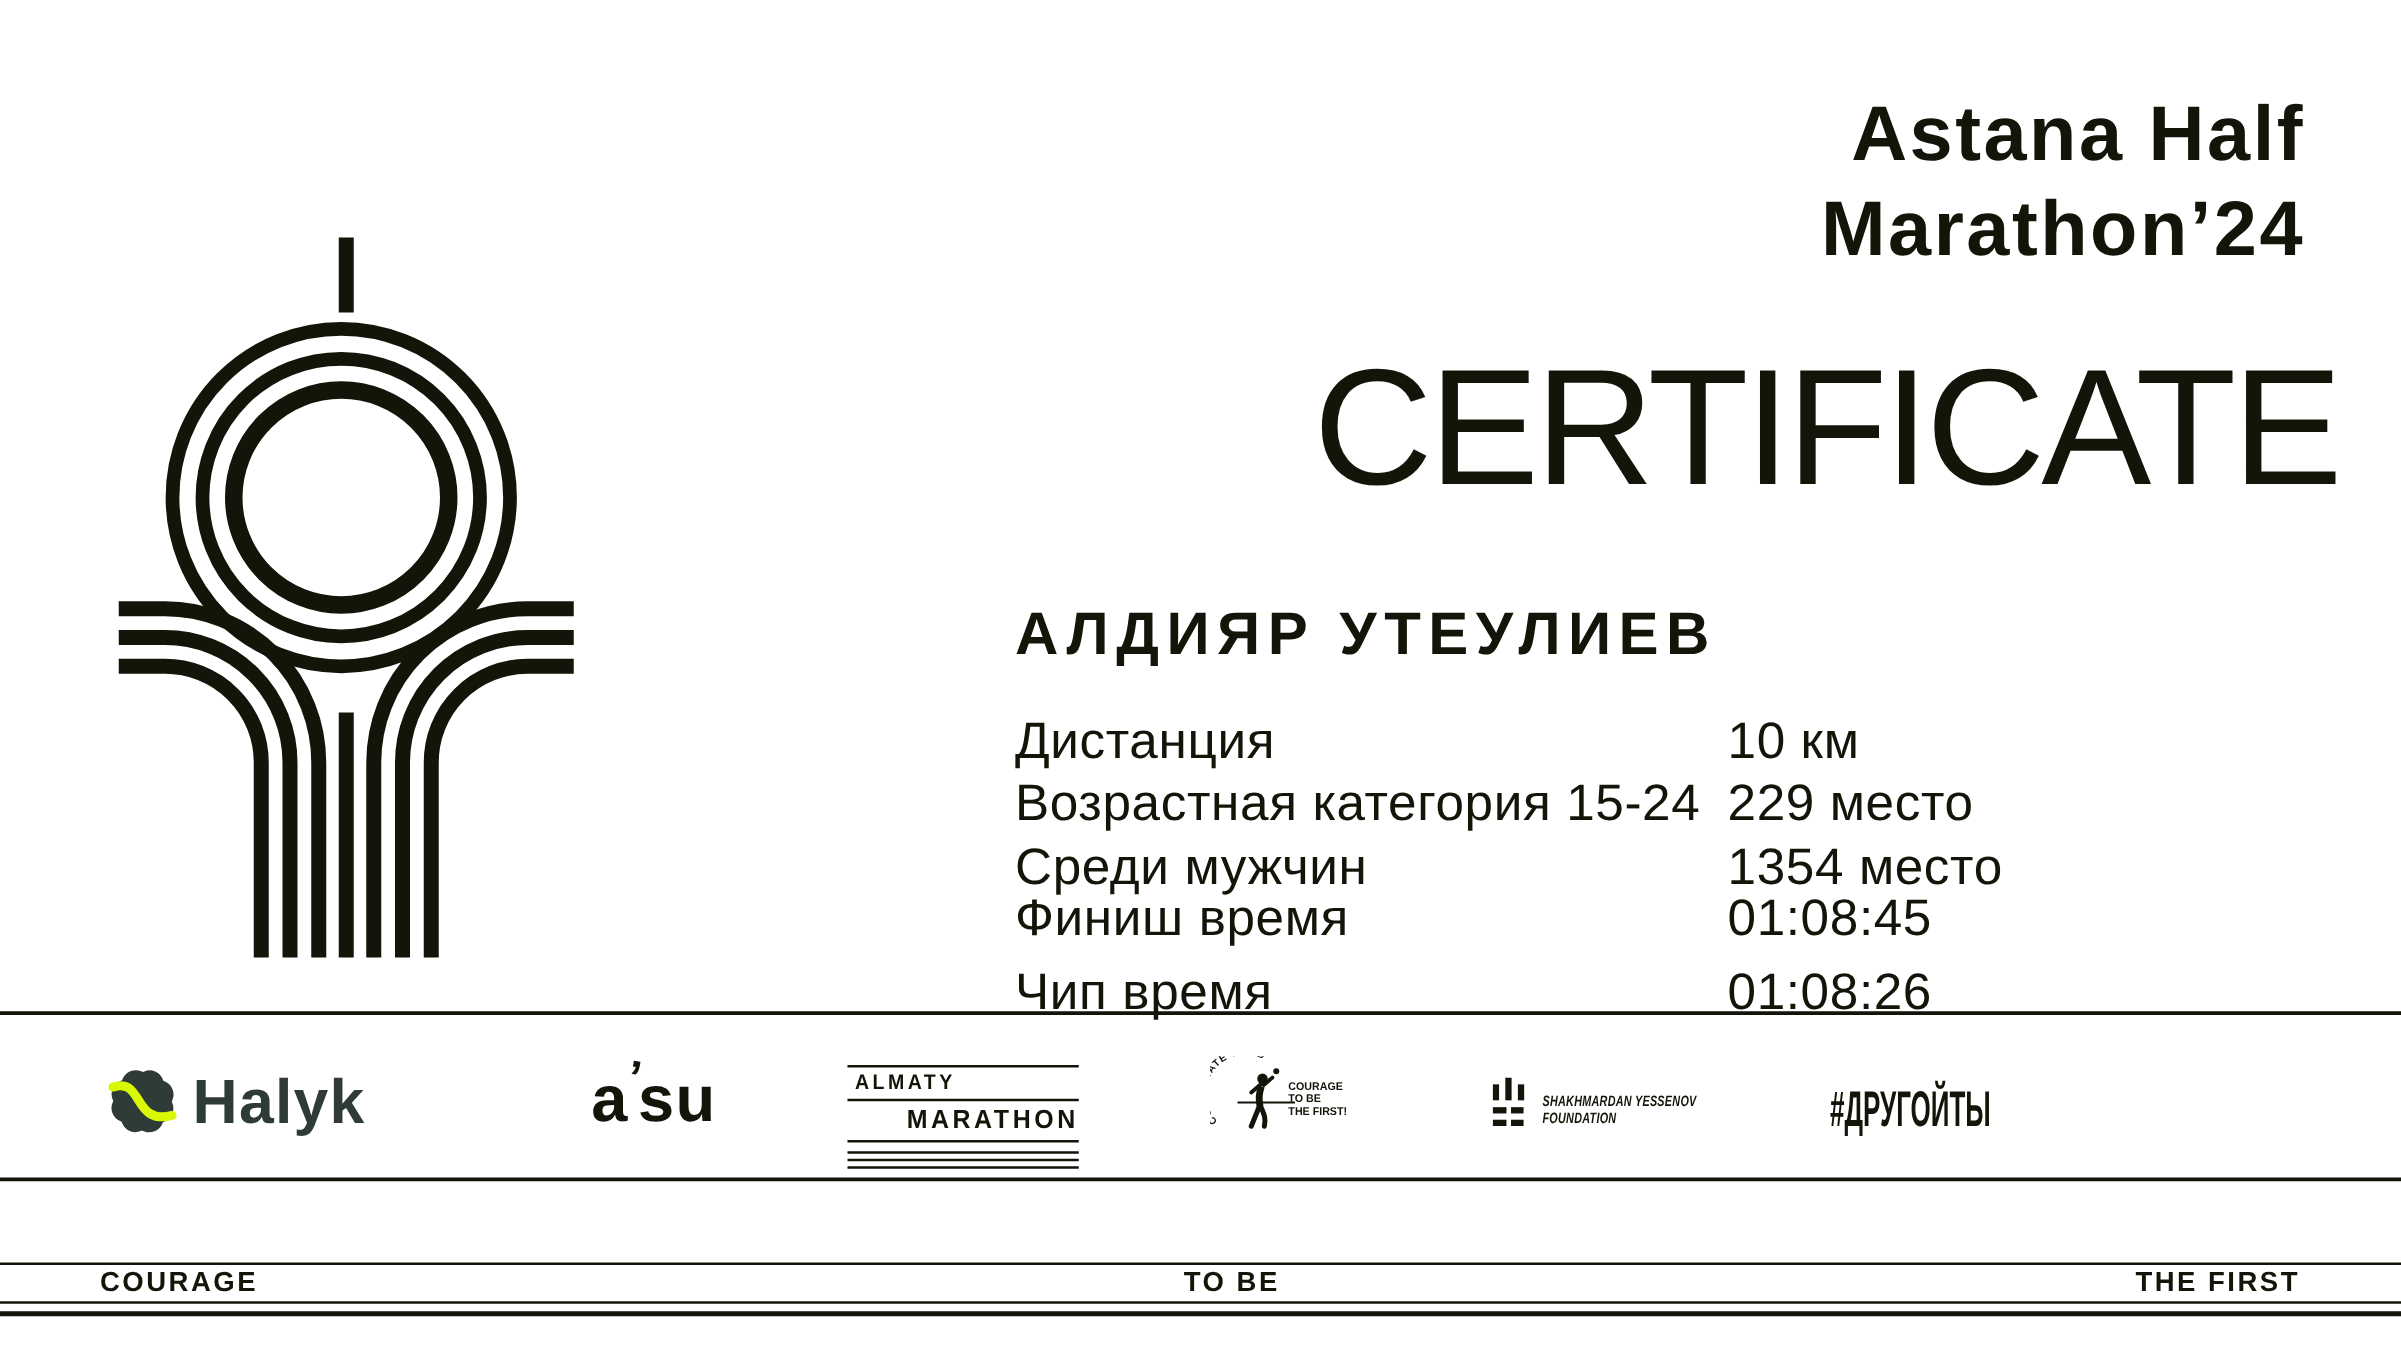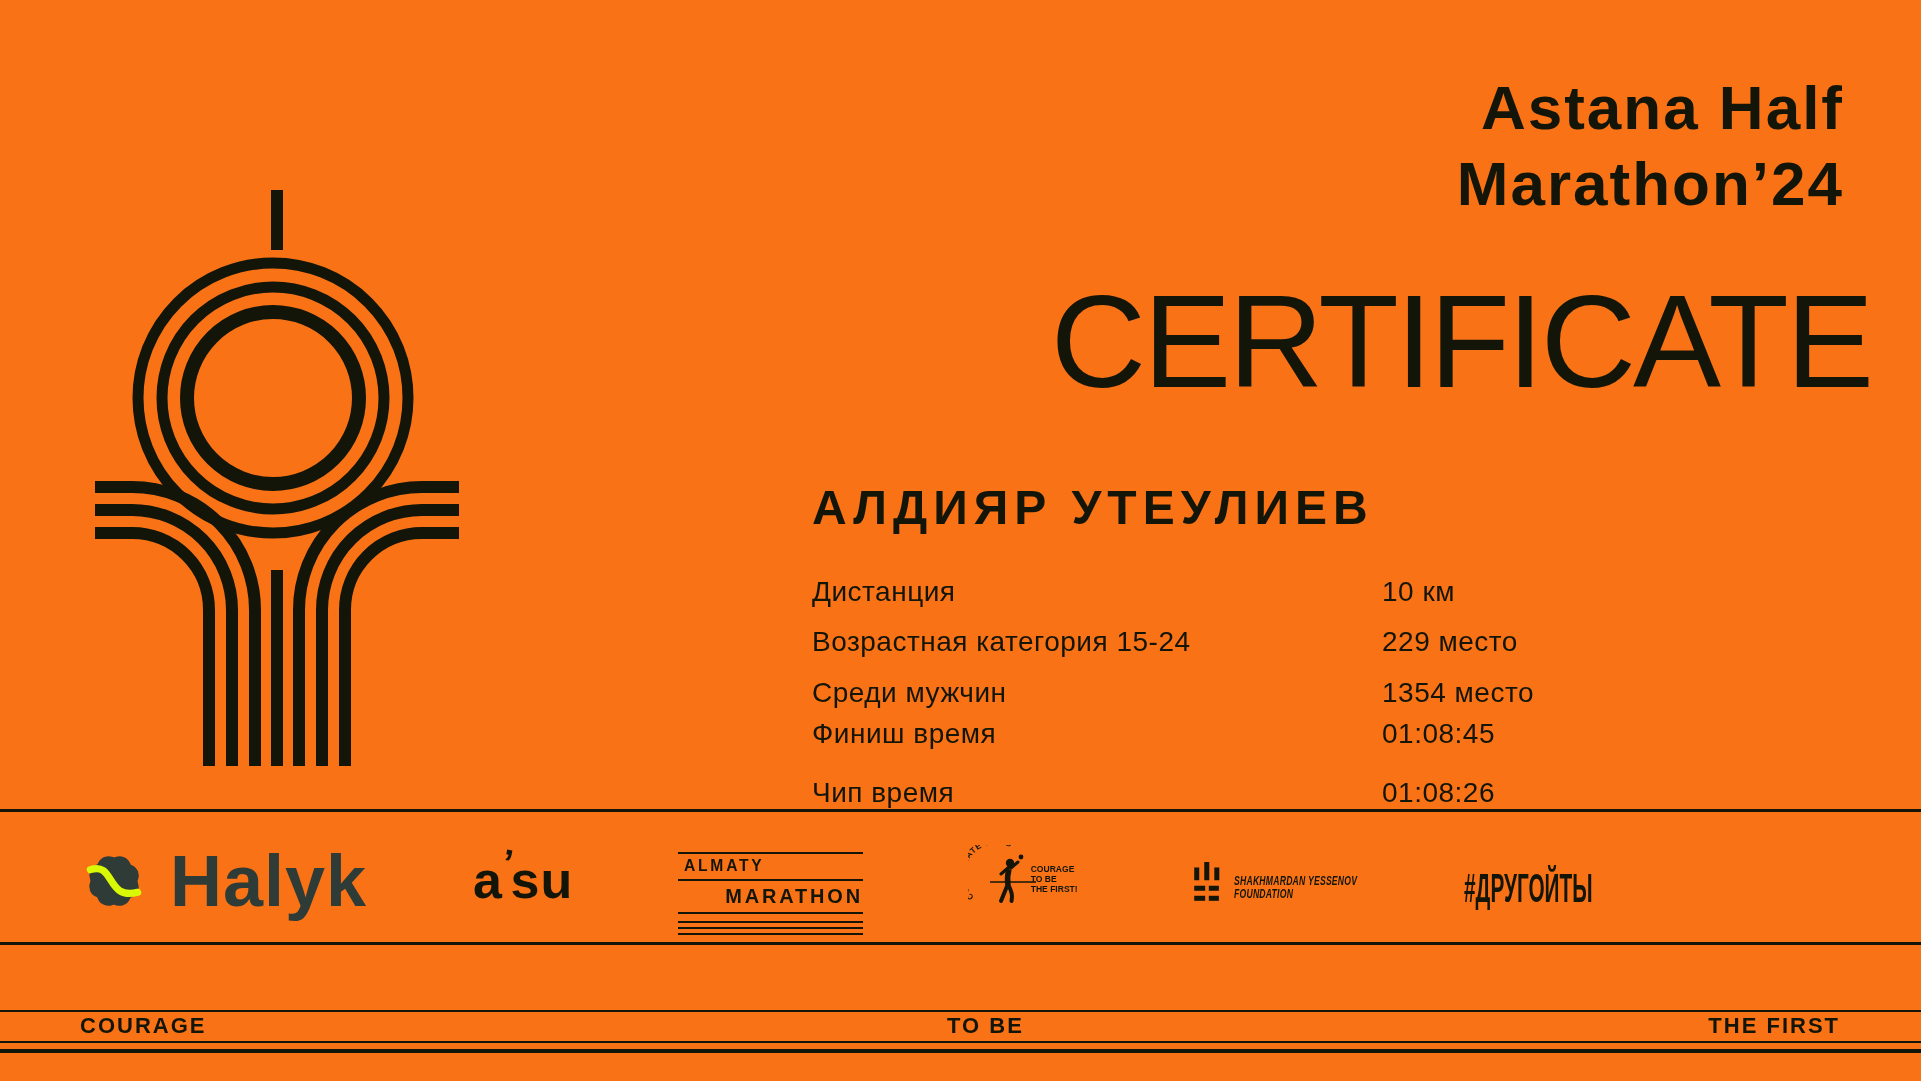--- a/index.html
+++ b/index.html
@@ -1,50 +1,50 @@
 <!DOCTYPE html>
 <html><head>
 <meta charset="utf-8">
 <style>
   html,body{margin:0;padding:0;background:#888;}
   .canvas{
     position:relative;width:1921px;height:1081px;overflow:hidden;
-    background:#f97316;color:#131509;
+    background:#ffffff;color:#131509;
     font-family:"Liberation Sans", sans-serif;
   }
   .abs{position:absolute;}
   
   .event-title{
     top:70px;right:77px;text-align:right;
     font-size:62px;line-height:76px;font-weight:600;letter-spacing:2px;
   }
   .heading{
     top:276px;right:50px;text-align:right;
     font-size:132px;line-height:132px;font-weight:500;letter-spacing:-3px;
   }
   
   .participant{
     left:812px;top:484px;font-size:48px;line-height:48px;
     font-weight:700;letter-spacing:6px;
   }
   .results{left:812px;top:567px;width:900px;}
-  .result-row{position:absolute;left:0;width:900px;height:50px;line-height:50px;font-size:28px;letter-spacing:.5px;}
+  .result-row{position:absolute;left:0;width:900px;height:50px;line-height:50px;font-size:41px;letter-spacing:.5px;}
   .result-row .lbl{position:absolute;left:0;}
   .result-row .val{position:absolute;left:570px;}
   .r0{top:0;} .r1{top:50px;} .r2{top:101px;} .r3{top:142px;} .r4{top:201px;}
   
   .hline{left:0;width:1921px;background:#131509;}
   .band-top{top:809px;height:3px;}
   .band-bottom{top:942px;height:3px;}
   .foot-1{top:1010px;height:2px;}
   .foot-2{top:1041px;height:2px;}
   .foot-3{top:1049px;height:4px;}
   
   .halyk{left:78px;top:846px;height:70px;display:flex;align-items:center;}
-  .halyk-word{color:#2f3b36;font-weight:700;font-size:72px;line-height:70px;letter-spacing:1px;margin-left:20px;}
+  .halyk-word{color:#2f3b36;font-weight:700;font-size:50px;line-height:70px;letter-spacing:1px;margin-left:4px;}
   .asu{left:473px;top:850px;font-size:52px;font-weight:700;letter-spacing:1px;}
   .asu .apos{display:inline-block;position:relative;top:-22px;font-size:38px;margin:0 -3px 0 -1px;transform:rotate(10deg);}
   .almaty{left:678px;top:852px;width:185px;}
   .almaty .ln{height:2px;background:#131509;width:100%;}
   .almaty .t1{font-size:17px;font-weight:700;letter-spacing:3px;margin:2px 0 3px 6px;transform:scaleX(.92);transform-origin:left;}
   .almaty .t2{font-size:21px;font-weight:700;letter-spacing:3px;margin:3px 0 4px 0;text-align:right;transform:scaleX(.95);transform-origin:right;}
   .almaty .gap1{height:7px;} .almaty .gap2{height:4px;}
   .fund{left:968px;top:845px;}
   .yessenov{left:1194px;top:862px;display:flex;align-items:flex-start;font-style:italic;}
   .yessenov-text{margin-left:14px;margin-top:14px;font-size:12px;font-weight:700;line-height:10px;letter-spacing:.3px;transform:scaleX(.72);transform-origin:left;white-space:nowrap;}

